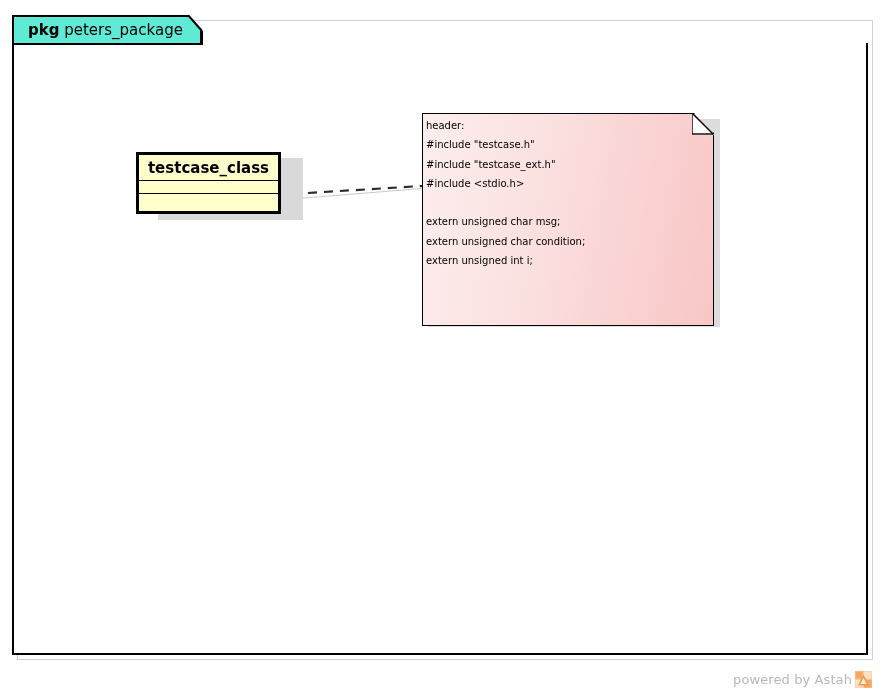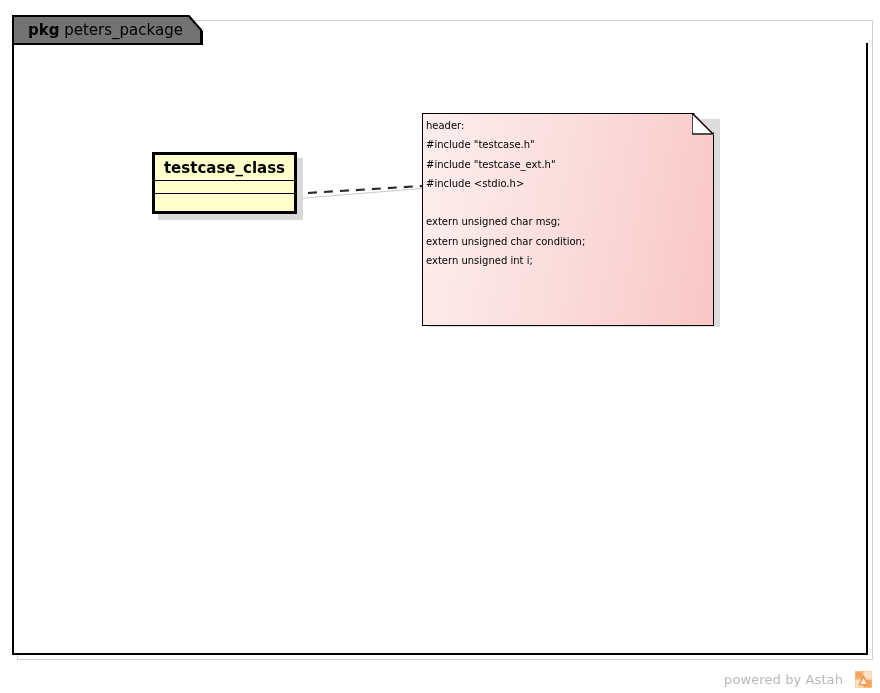--- a/index.html
+++ b/index.html
@@ -44,21 +44,21 @@
     box-sizing: border-box;
     background: #ffffff;
   }
   
   #package-tab {
     position: absolute;
     left: 0;
     top: 0;
     width: 190px;
     height: 30px;
-    background: #737373;
+    background: #5eead4;
     border: 2px solid #000000;
     border-bottom: none;
     box-sizing: border-box;
     -webkit-clip-path: polygon(0 0, 176px 0, 190px 16px, 190px 30px, 0 30px);
     clip-path: polygon(0 0, 176px 0, 190px 16px, 190px 30px, 0 30px);
   }
   
   #package-tab-diagonal {
     position: absolute;
     left: 174px;
@@ -102,21 +102,21 @@
   #class-node-shadow {
     position: absolute;
     left: 158px;
     top: 158px;
     width: 145px;
     height: 62px;
     background: #d9d9d9;
   }
   #class-node {
     position: absolute;
-    left: 152px;
+    left: 136px;
     top: 152px;
     width: 145px;
     height: 62px;
     background: #ffffcc;
     border: 3px solid #000000;
     box-sizing: border-box;
   }
   #class-name-compartment {
     height: 26px;
     line-height: 26px;
@@ -184,21 +184,21 @@
   
   #footer-branding {
     position: absolute;
     left: 0;
     top: 668px;
     width: 872px;
     height: 22px;
     display: flex;
     align-items: center;
     justify-content: flex-end;
-    gap: 12px;
+    gap: 3px;
   }
   #powered-by-label {
     font-size: 13px;
     color: #b9b9b9;
     letter-spacing: 0.1px;
   }
   #astah-logo-icon {
     width: 17px;
     height: 17px;
     display: block;

